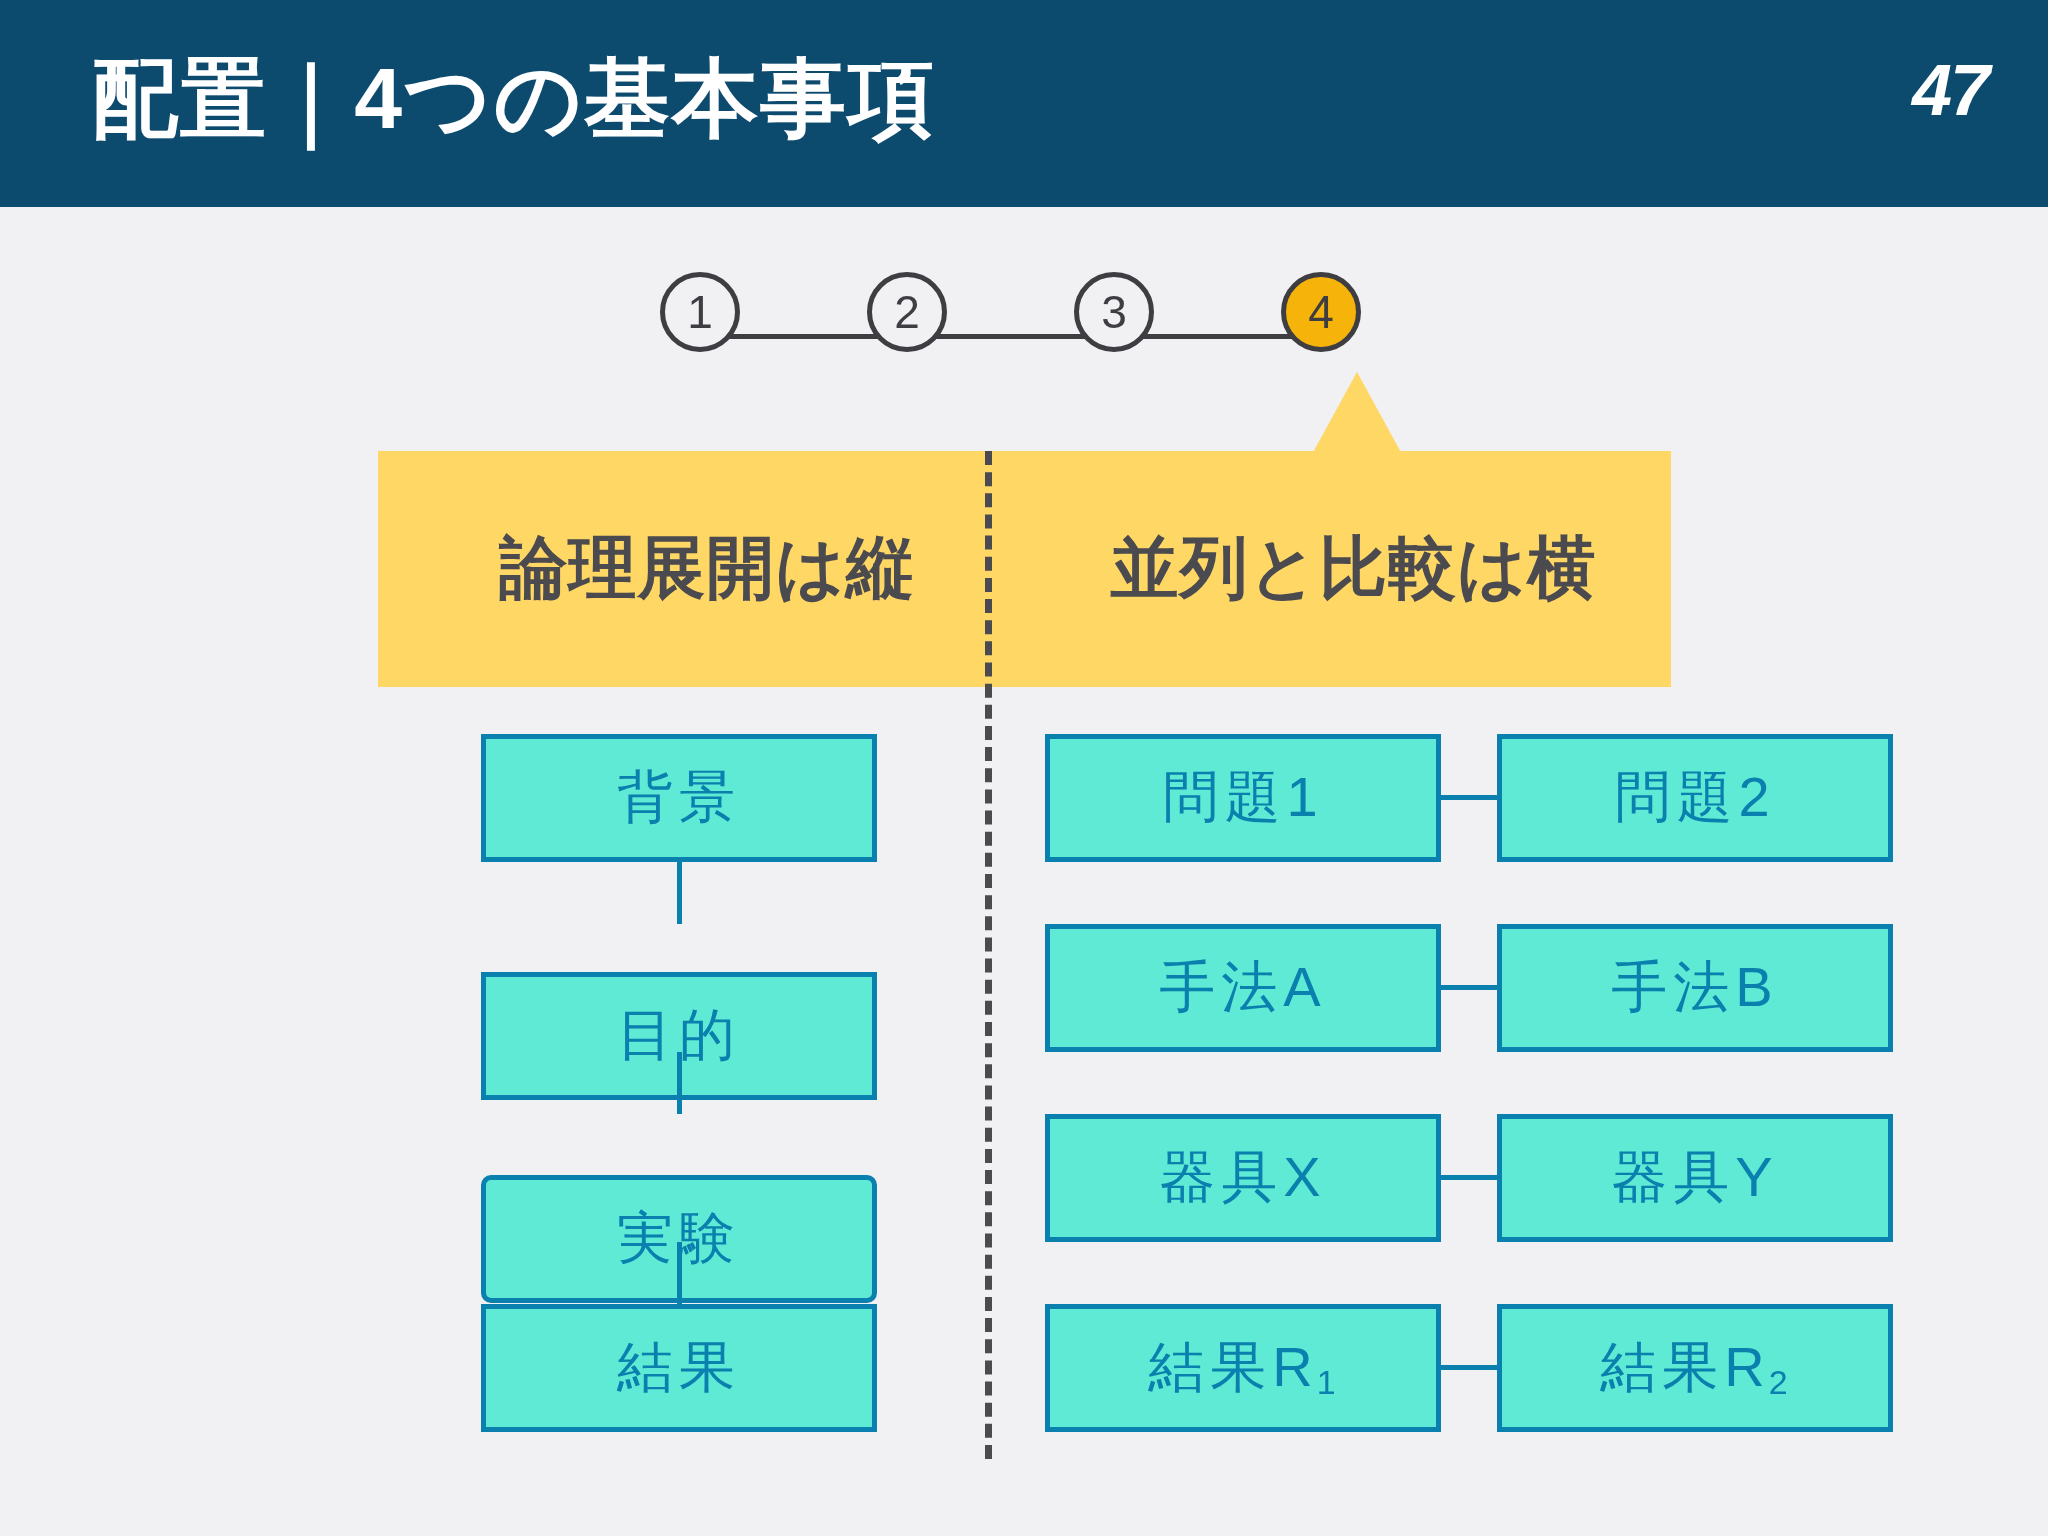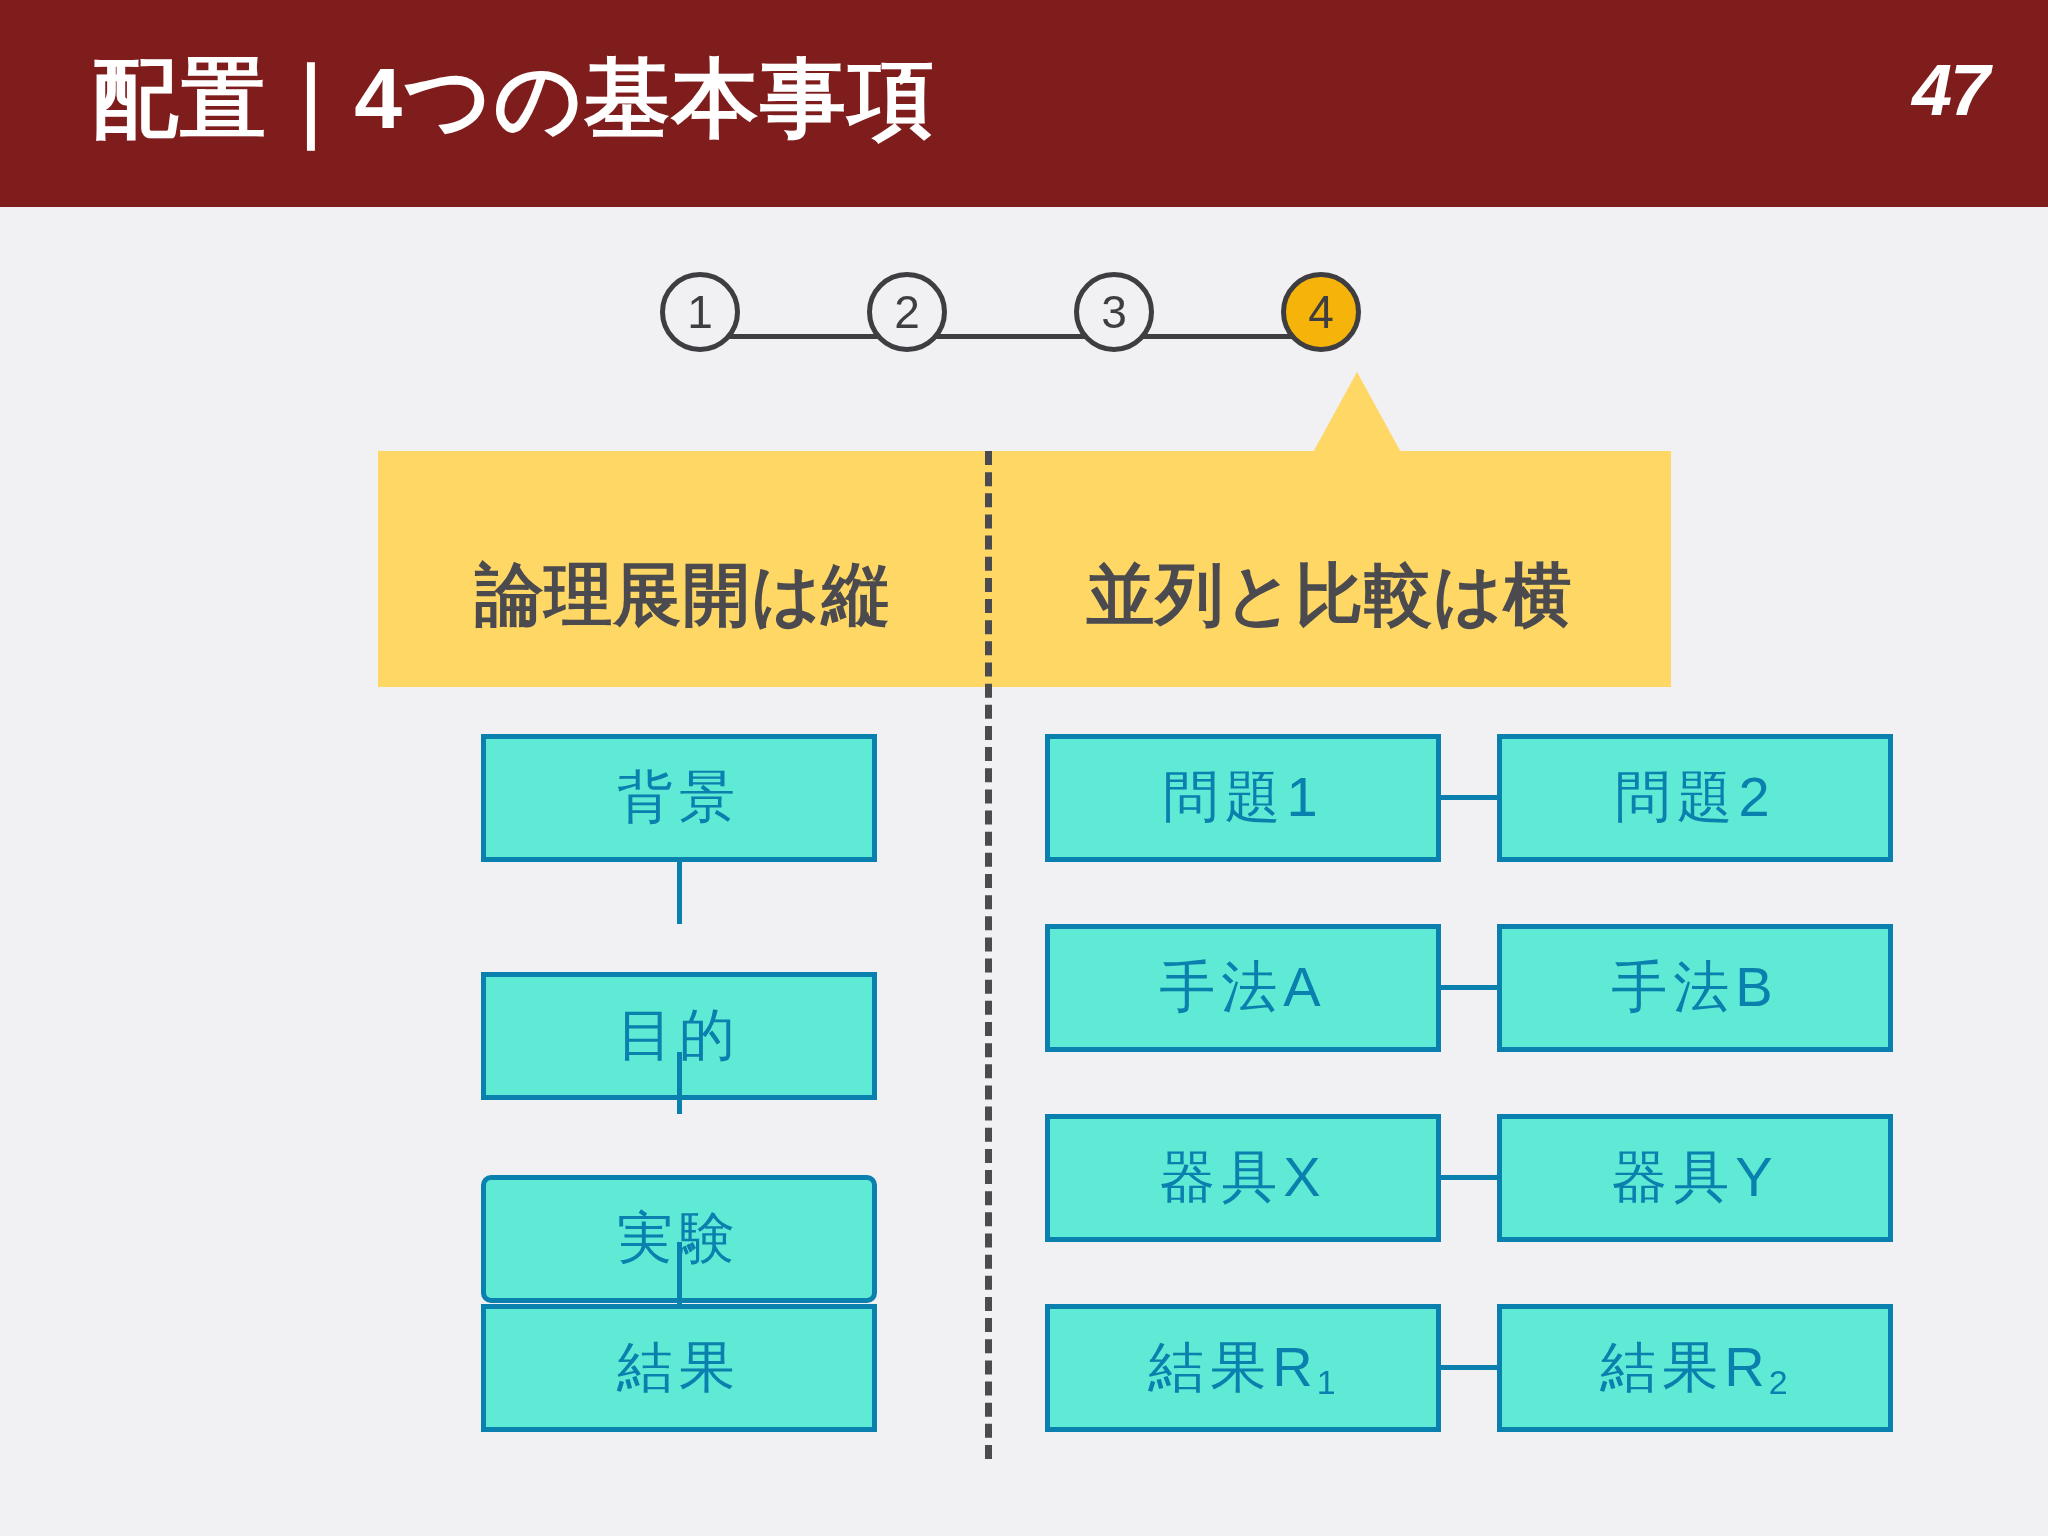--- a/index.html
+++ b/index.html
@@ -5,21 +5,21 @@
   html,body{margin:0;padding:0;}
   body{
     width:2048px;height:1536px;
     background:#f1f0f3;
     font-family:"Liberation Sans","DejaVu Sans",sans-serif;
     overflow:hidden;position:relative;
   }
   
   #header{
     position:absolute;left:0;top:0;width:2048px;height:207px;
-    background:#7f1d1d;
+    background:#0c4a6e;
   }
   #header-title{
     position:absolute;left:92px;top:38px;
     font-size:86px;font-weight:bold;color:#ffffff;
     letter-spacing:2px;white-space:nowrap;
     line-height:120px;
   }
   #header-page{
     position:absolute;right:60px;top:30px;
     font-size:72px;font-weight:bold;color:#ffffff;
@@ -51,22 +51,22 @@
     border-left:46px solid transparent;
     border-right:46px solid transparent;
     border-bottom:84px solid #ffd765;
   }
   
   #banner{
     position:absolute;left:378px;top:451px;width:1293px;height:236px;
     background:#ffd765;
   }
   .banner-half{
-    position:absolute;top:0;height:288px;
-    display:flex;align-items:center;justify-content:center;
+    position:absolute;top:0;height:235px;
+    display:flex;align-items:center;justify-content:center;margin-left:24px;
   }
   #banner-left{left:0;width:610px;}
   #banner-right{left:610px;width:683px;}
   .banner-text{
     font-size:68px;font-weight:bold;color:#4a4a4f;
     letter-spacing:1px;white-space:nowrap;
   }
   
   #divider{
     position:absolute;left:985px;top:451px;width:0;height:1008px;

